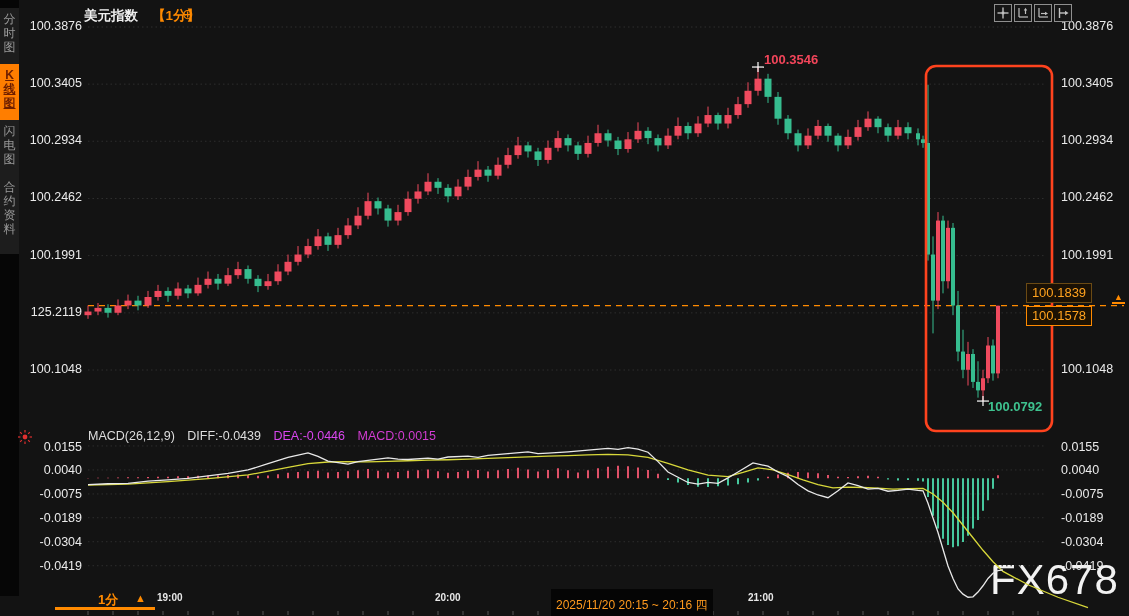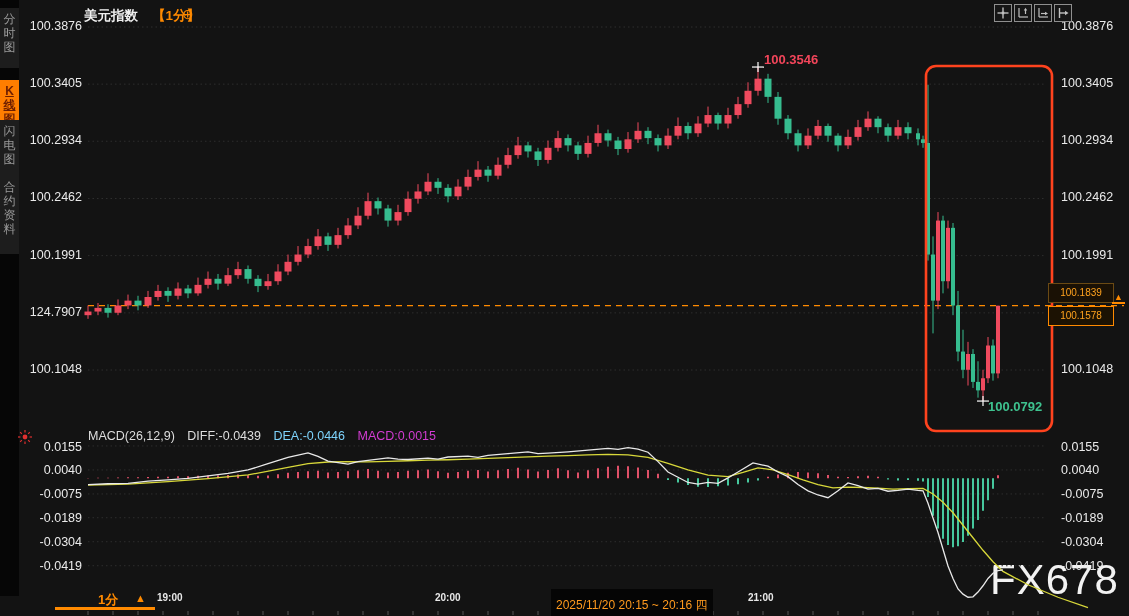--- a/index.html
+++ b/index.html
@@ -16,27 +16,27 @@
   #link-ico{position:absolute;left:182px;top:6px;color:#ff8a00;font-size:14px;z-index:6;}
   #topicons{position:absolute;left:994px;top:4px;z-index:8;display:flex;gap:2px;}
   .tico{width:16px;height:16px;border:1px solid #8f8f8f;background:#161616;display:flex;
         align-items:center;justify-content:center;cursor:pointer;}
   
   .ylab{position:absolute;left:18px;width:64px;text-align:right;font-size:12.5px;color:#eaeaea;z-index:4;}
   .ylab-r{position:absolute;left:1061px;width:66px;text-align:left;font-size:12.5px;color:#eaeaea;z-index:4;}
   
   #macdhdr{position:absolute;left:88px;top:429px;font-size:12.5px;z-index:6;white-space:nowrap;}
   #macdhdr .w{color:#dedede;margin-right:9px;}
-  #macdhdr .y{color:#7dd3fc;margin-right:9px;}
+  #macdhdr .y{color:#d946ef;margin-right:9px;}
   #macdhdr .m{color:#d23cd2;}
   
   #hi-lab{position:absolute;left:764px;top:52px;font-size:13px;font-weight:bold;color:#f2455a;z-index:6;}
   #lo-lab{position:absolute;left:988px;top:399px;font-size:13px;font-weight:bold;color:#3ec28f;z-index:7;text-align:center;}
-  .pbox{position:absolute;left:1048px;width:64px;height:18px;line-height:18px;text-align:center;
-        font-size:10px;color:#ffa21e;z-index:7;}
+  .pbox{position:absolute;left:1026px;width:64px;height:18px;line-height:18px;text-align:center;
+        font-size:13px;color:#ffa21e;z-index:7;}
   #refbox{top:283px;background:#1a1105;border:1px solid #6b4a14;}
   #lastbox{top:306px;background:#1c1203;border:1px solid #ff8a00;}
   #dirmark{position:absolute;left:1112px;top:293px;color:#ff8a00;font-size:9px;z-index:7;line-height:8px;text-align:center;}
   #dirmark .bar{width:13px;height:2px;background:#ff8a00;margin-top:1px;}
   
   .tlab{position:absolute;top:592px;font-size:10px;font-weight:bold;color:#e8e8e8;z-index:6;}
   #rangebox{position:absolute;left:551px;top:589px;height:17px;line-height:17px;padding:8px 5px;
             background:#050505;color:#ff9a1e;font-size:12px;z-index:7;white-space:nowrap;}
   #footer-period{position:absolute;left:98px;top:591px;color:#ff8a00;font-size:13px;font-weight:bold;z-index:6;}
   #footer-arrow{position:absolute;left:135px;top:592px;color:#ff8a00;font-size:11px;z-index:6;}
@@ -407,21 +407,21 @@
       <line x1="913" y1="611" x2="913" y2="615" stroke="#555555" stroke-width="1"></line>
       <line x1="938" y1="611" x2="938" y2="615" stroke="#555555" stroke-width="1"></line>
       <line x1="963" y1="611" x2="963" y2="615" stroke="#555555" stroke-width="1"></line>
       <line x1="988" y1="611" x2="988" y2="615" stroke="#555555" stroke-width="1"></line>
       <line x1="1013" y1="611" x2="1013" y2="615" stroke="#555555" stroke-width="1"></line>
       <line x1="1038" y1="611" x2="1038" y2="615" stroke="#555555" stroke-width="1"></line>
     </svg>
 
   <div id="rail">
     <div class="vtab" style="top:8px;height:52px;">分时图</div>
-    <div class="vtab active" style="top:80px;height:52px;text-decoration:underline;">K线图</div>
+    <div class="vtab active" style="top:64px;height:52px;text-decoration:underline;">K线图</div>
     <div class="vtab" style="top:120px;height:52px;">闪电图</div>
     <div class="vtab" style="top:176px;height:70px;">合约资料</div>
   </div>
 
   <div id="title"><span>美元指数</span><span id="period-tag">【1分】</span></div>
   <div id="link-ico">⊕</div>
 
   <div id="topicons">
     <div class="tico">
       <svg width="12" height="12" viewBox="0 0 12 12">
@@ -461,21 +461,21 @@
           <polygon points="8,3.8 8,8.2 11.5,6" fill="#c0c0c0"></polygon>
         </svg>
     </div>
   </div>
 
   <div class="ylab" style="top:19px">100.3876</div>
   <div class="ylab" style="top:76px">100.3405</div>
   <div class="ylab" style="top:133px">100.2934</div>
   <div class="ylab" style="top:190px">100.2462</div>
   <div class="ylab" style="top:248px">100.1991</div>
-  <div class="ylab" style="top:305px">124.7907</div>
+  <div class="ylab" style="top:305px">125.2119</div>
   <div class="ylab" style="top:362px">100.1048</div>
   <div class="ylab-r" style="top:19px">100.3876</div>
   <div class="ylab-r" style="top:76px">100.3405</div>
   <div class="ylab-r" style="top:133px">100.2934</div>
   <div class="ylab-r" style="top:190px">100.2462</div>
   <div class="ylab-r" style="top:248px">100.1991</div>
   <div class="ylab-r" style="top:362px">100.1048</div>
 
   <div class="ylab" style="top:440px">0.0155</div>
   <div class="ylab" style="top:463px">0.0040</div>

